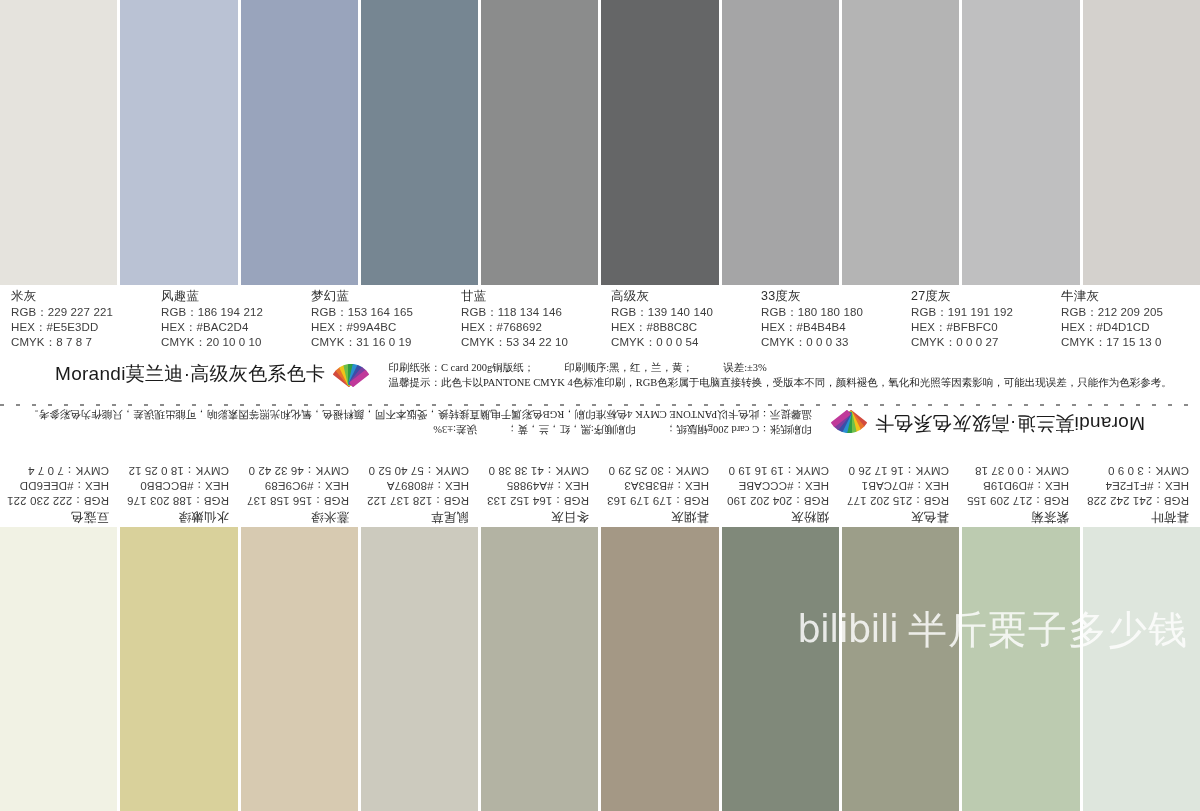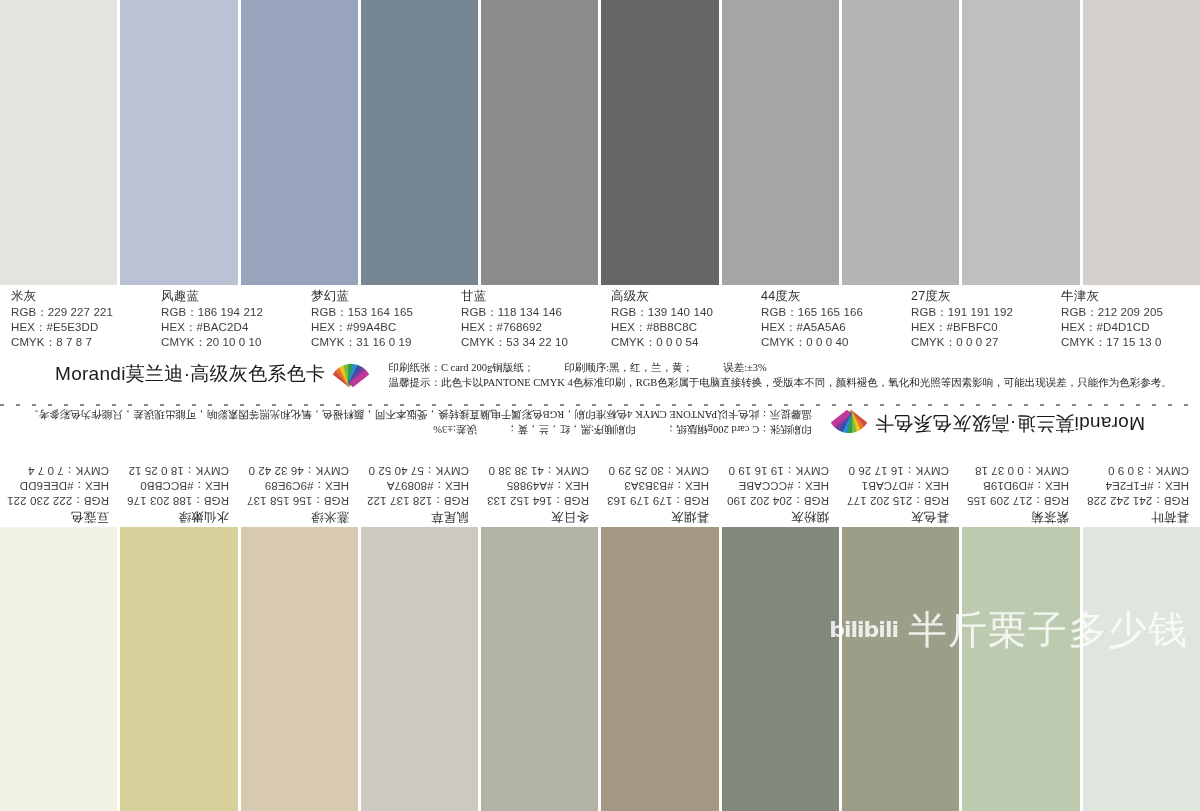--- a/index.html
+++ b/index.html
@@ -153,22 +153,22 @@
     position: absolute;
     right: 12px;
     bottom: 8px;
     display: flex;
     align-items: center;
     gap: 10px;
     opacity: 0.82;
     pointer-events: none;
   }
   .wm-logo {
-    font-size: 22px;
-    font-weight: bold;
+    font-size: 37px;
+    font-weight: normal;
     color: #ffffff;
     font-family: "DejaVu Sans", sans-serif;
     letter-spacing: -1px;
     line-height: 1;
   }
   .wm-text {
     font-size: 39px;
     color: #ffffff;
     letter-spacing: 1px;
     line-height: 1;
@@ -217,24 +217,24 @@
         <div class="lbl-line">HEX：#768692</div>
         <div class="lbl-line">CMYK：53 34 22 10</div>
       </div>
       <div class="label-cell">
         <div class="lbl-name">高级灰</div>
         <div class="lbl-line">RGB：139 140 140</div>
         <div class="lbl-line">HEX：#8B8C8C</div>
         <div class="lbl-line">CMYK：0 0 0 54</div>
       </div>
       <div class="label-cell">
-        <div class="lbl-name">44度灰</div>
-        <div class="lbl-line">RGB：165 165 166</div>
-        <div class="lbl-line">HEX：#A5A5A6</div>
-        <div class="lbl-line">CMYK：0 0 0 40</div>
+        <div class="lbl-name">33度灰</div>
+        <div class="lbl-line">RGB：180 180 180</div>
+        <div class="lbl-line">HEX：#B4B4B4</div>
+        <div class="lbl-line">CMYK：0 0 0 33</div>
       </div>
       <div class="label-cell">
         <div class="lbl-name">27度灰</div>
         <div class="lbl-line">RGB：191 191 192</div>
         <div class="lbl-line">HEX：#BFBFC0</div>
         <div class="lbl-line">CMYK：0 0 0 27</div>
       </div>
       <div class="label-cell">
         <div class="lbl-name">牛津灰</div>
         <div class="lbl-line">RGB：212 209 205</div>

